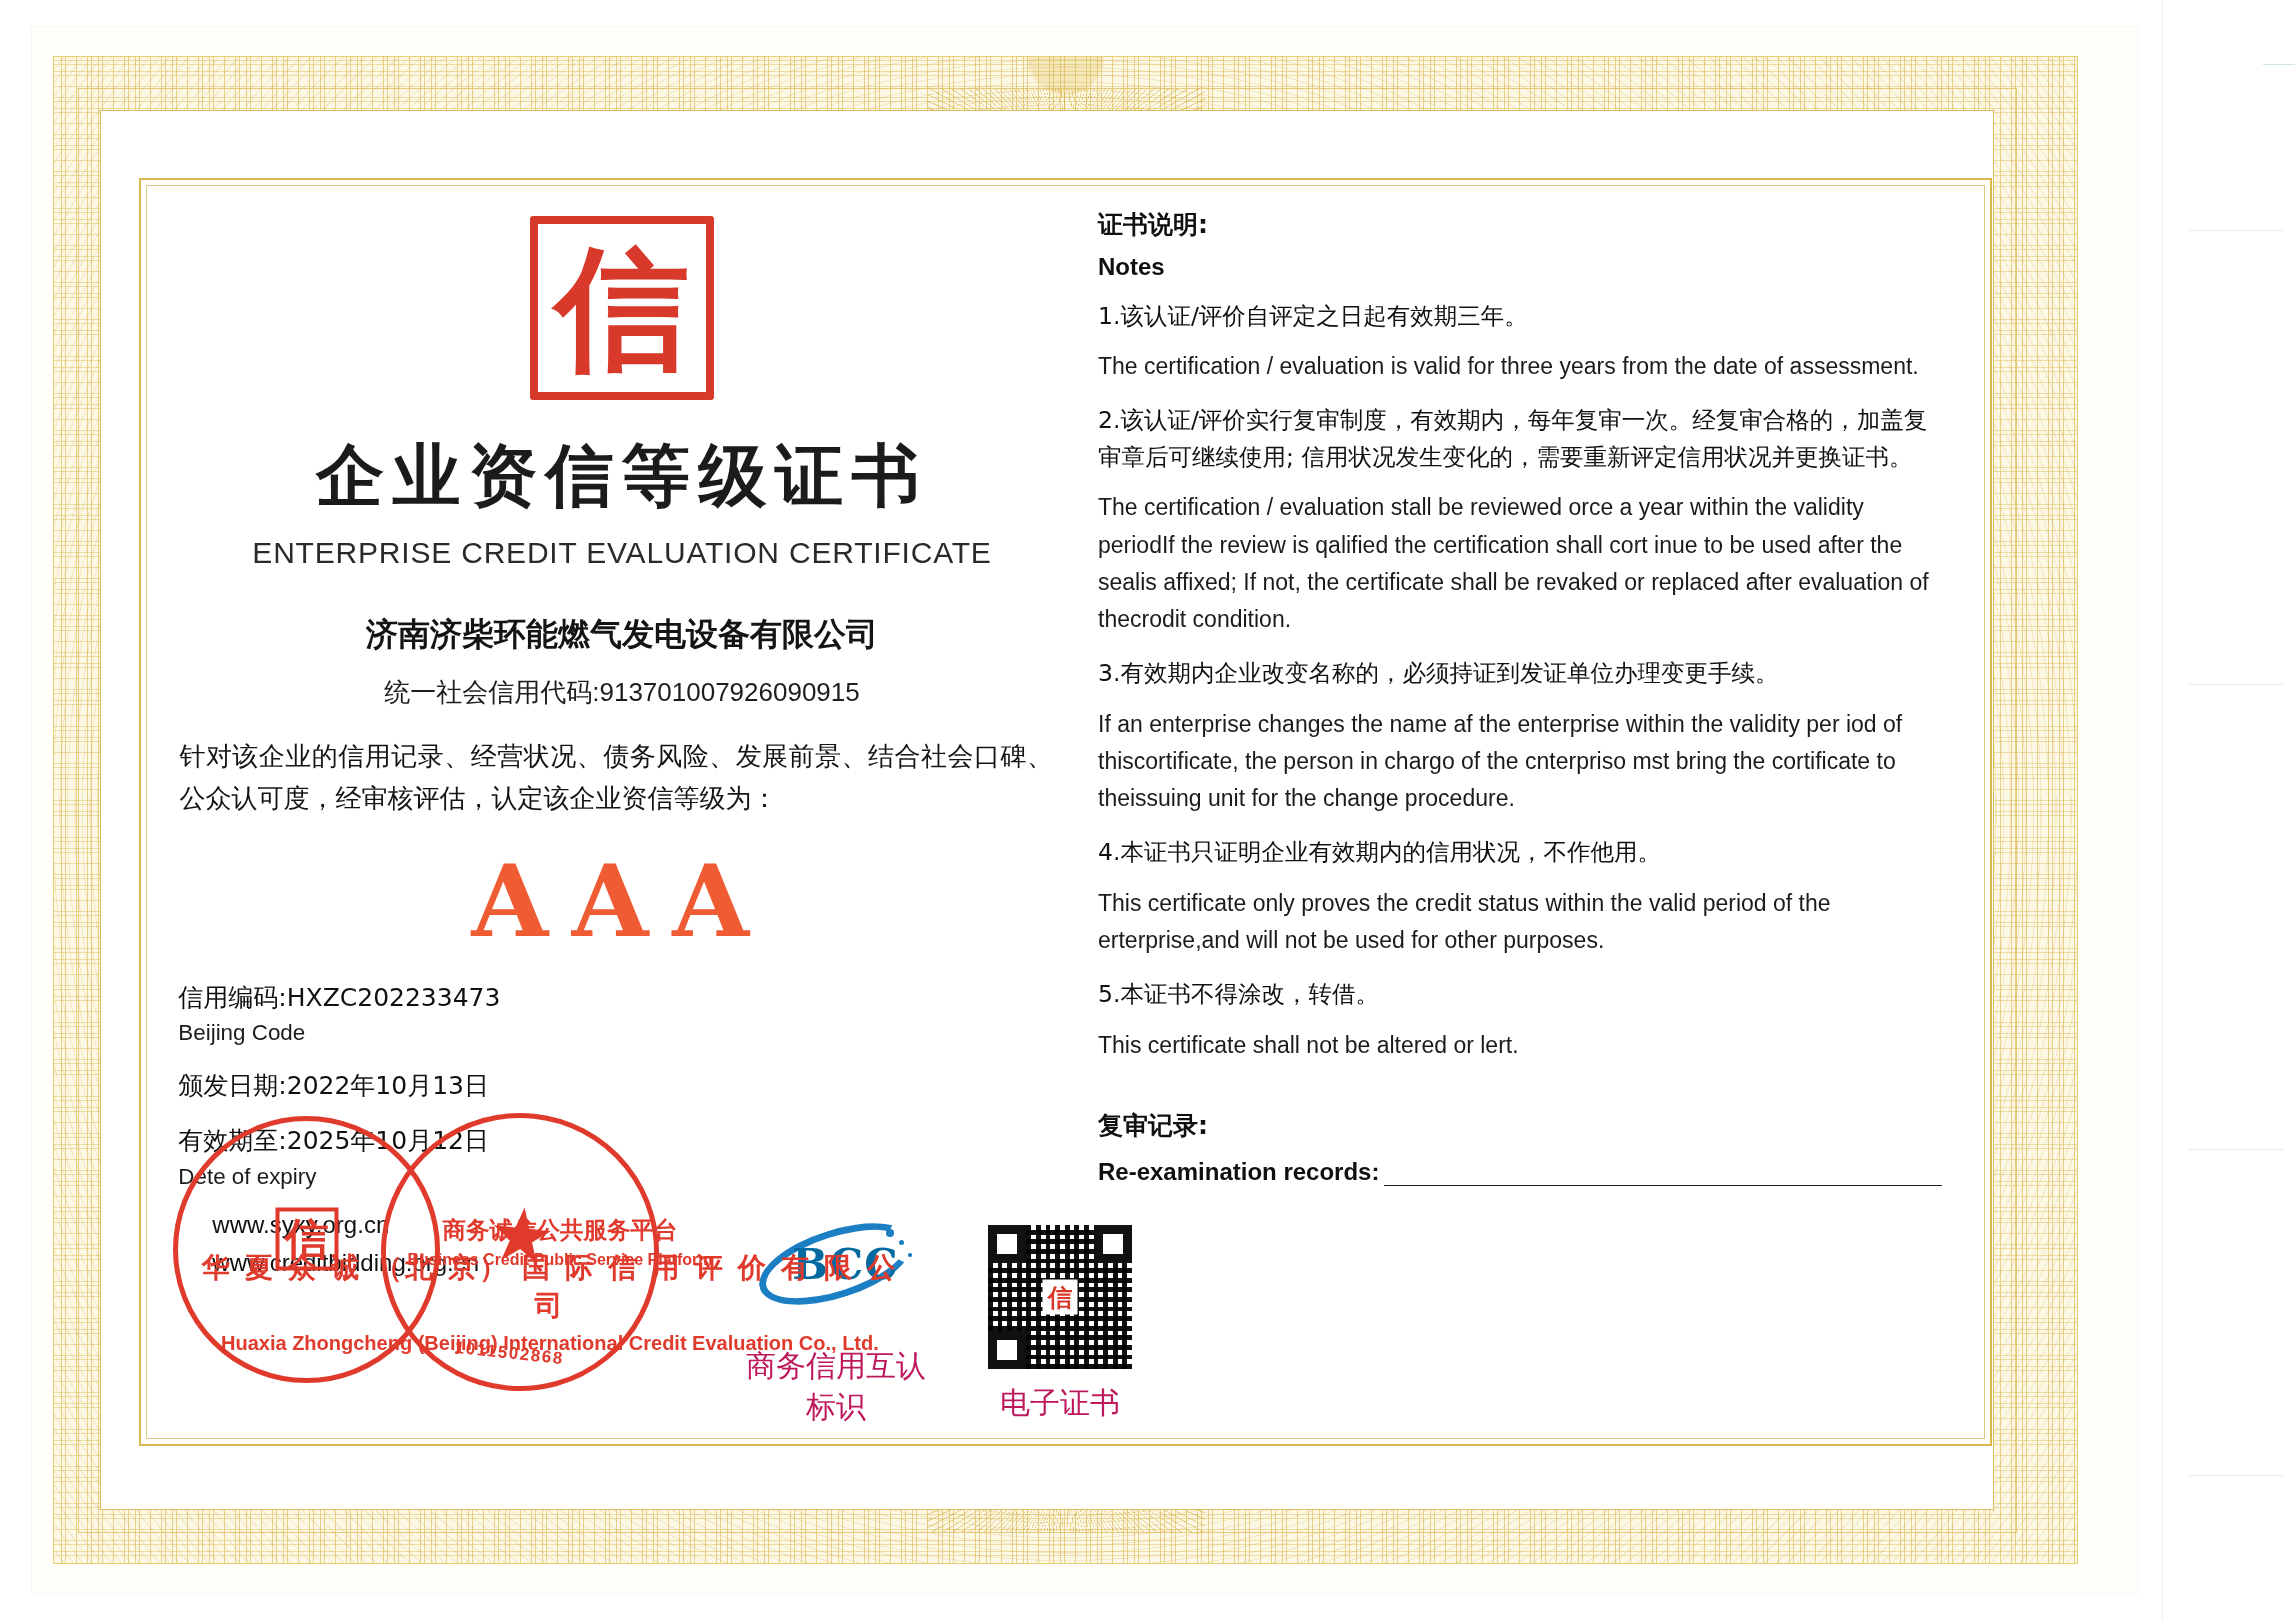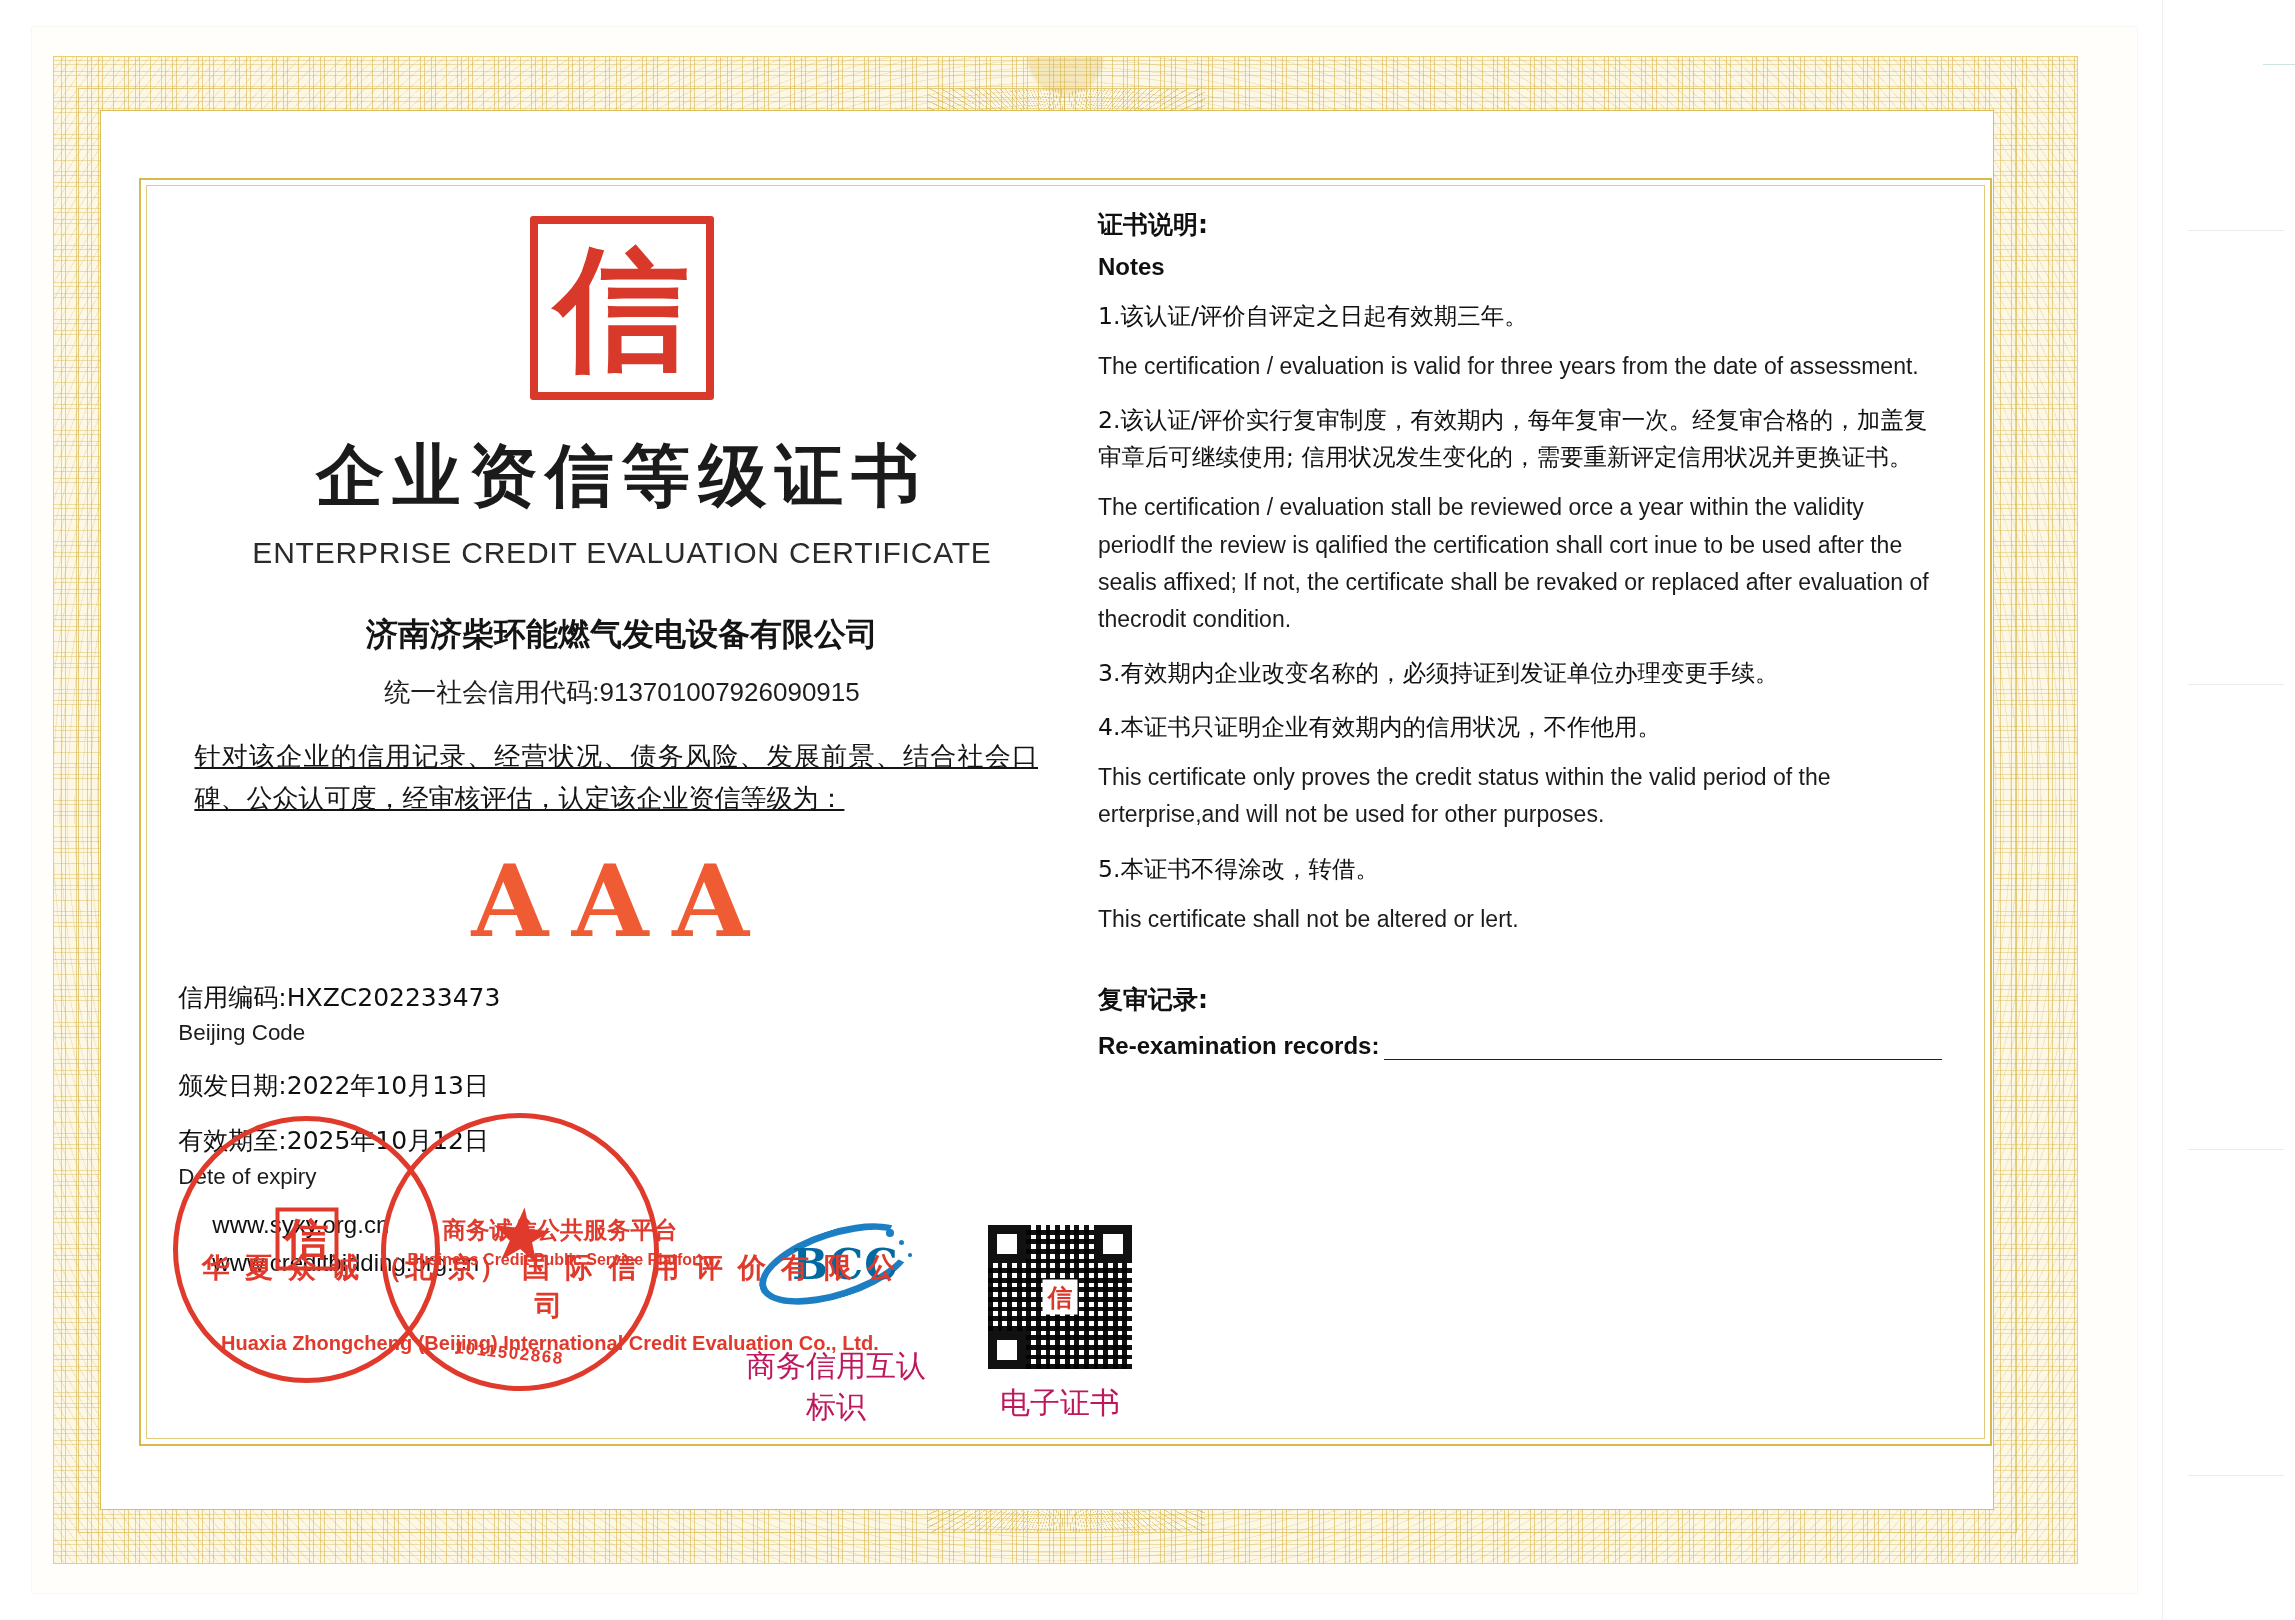--- a/index.html
+++ b/index.html
@@ -106,21 +106,21 @@
     text-align:center; color:#141414; font-weight:700; font-size:32px;
     margin-top:43px;
     font-family:"DejaVu Sans","Liberation Sans",sans-serif;
   }
   .uscc { text-align:center; color:#1d1d1d; font-size:26px; margin-top:18px; }
   .para {
     color:#141414; font-size:26px; line-height:1.62; margin-top:24.6px;
     padding:0 18px 0 6.4px; text-align:justify;
     font-family:"DejaVu Sans","Liberation Sans",sans-serif;
   }
-  .para p { margin:15px;text-decoration:underline; }
+  .para p { margin:0; }
   .grade {
     text-align:center; color:#ef5b33; font-weight:700;
     font-size:99px; letter-spacing:23.5px; margin:23.5px 0 0 0;
     font-family:"DejaVu Serif","Liberation Serif",serif;
   }
 
   .field { margin-top:22.4px; padding-left:5.3px; }
   .field .cn { color:#101010; font-size:25px;
     font-family:"DejaVu Sans","Liberation Sans",sans-serif; }
   .field .en { color:#1c1c1c; font-size:22.4px; margin-top:6.4px; }
@@ -286,20 +286,21 @@
         <div class="notes-h">证书说明:</div>
         <div class="notes-h en">Notes</div>
 
         <div class="n-cn">1.该认证/评价自评定之日起有效期三年。</div>
         <div class="n-en">The certification / evaluation is valid for three years from the date of assessment.</div>
 
         <div class="n-cn">2.该认证/评价实行复审制度，有效期内，每年复审一次。经复审合格的，加盖复审章后可继续使用; 信用状况发生变化的，需要重新评定信用状况并更换证书。</div>
         <div class="n-en">The certification / evaluation stall be reviewed orce a year within the validity periodIf the review is qalified the certification shall cort inue to be used after the sealis affixed; If not, the certificate shall be revaked or replaced after evaluation of thecrodit condition.</div>
 
         <div class="n-cn">3.有效期内企业改变名称的，必须持证到发证单位办理变更手续。</div>
+        <div class="n-en">If an enterprise changes the name af the enterprise within the validity per iod of thiscortificate, the person in chargo of the cnterpriso mst bring the cortificate to theissuing unit for the change procedure.</div>
 
         <div class="n-cn">4.本证书只证明企业有效期内的信用状况，不作他用。</div>
         <div class="n-en">This certificate only proves the credit status within the valid period of the erterprise,and will not be used for other purposes.</div>
 
         <div class="n-cn">5.本证书不得涂改，转借。</div>
         <div class="n-en">This certificate shall not be altered or lert.</div>
 
         <div class="review">
           <div class="cn">复审记录:</div>
           <div class="en">

